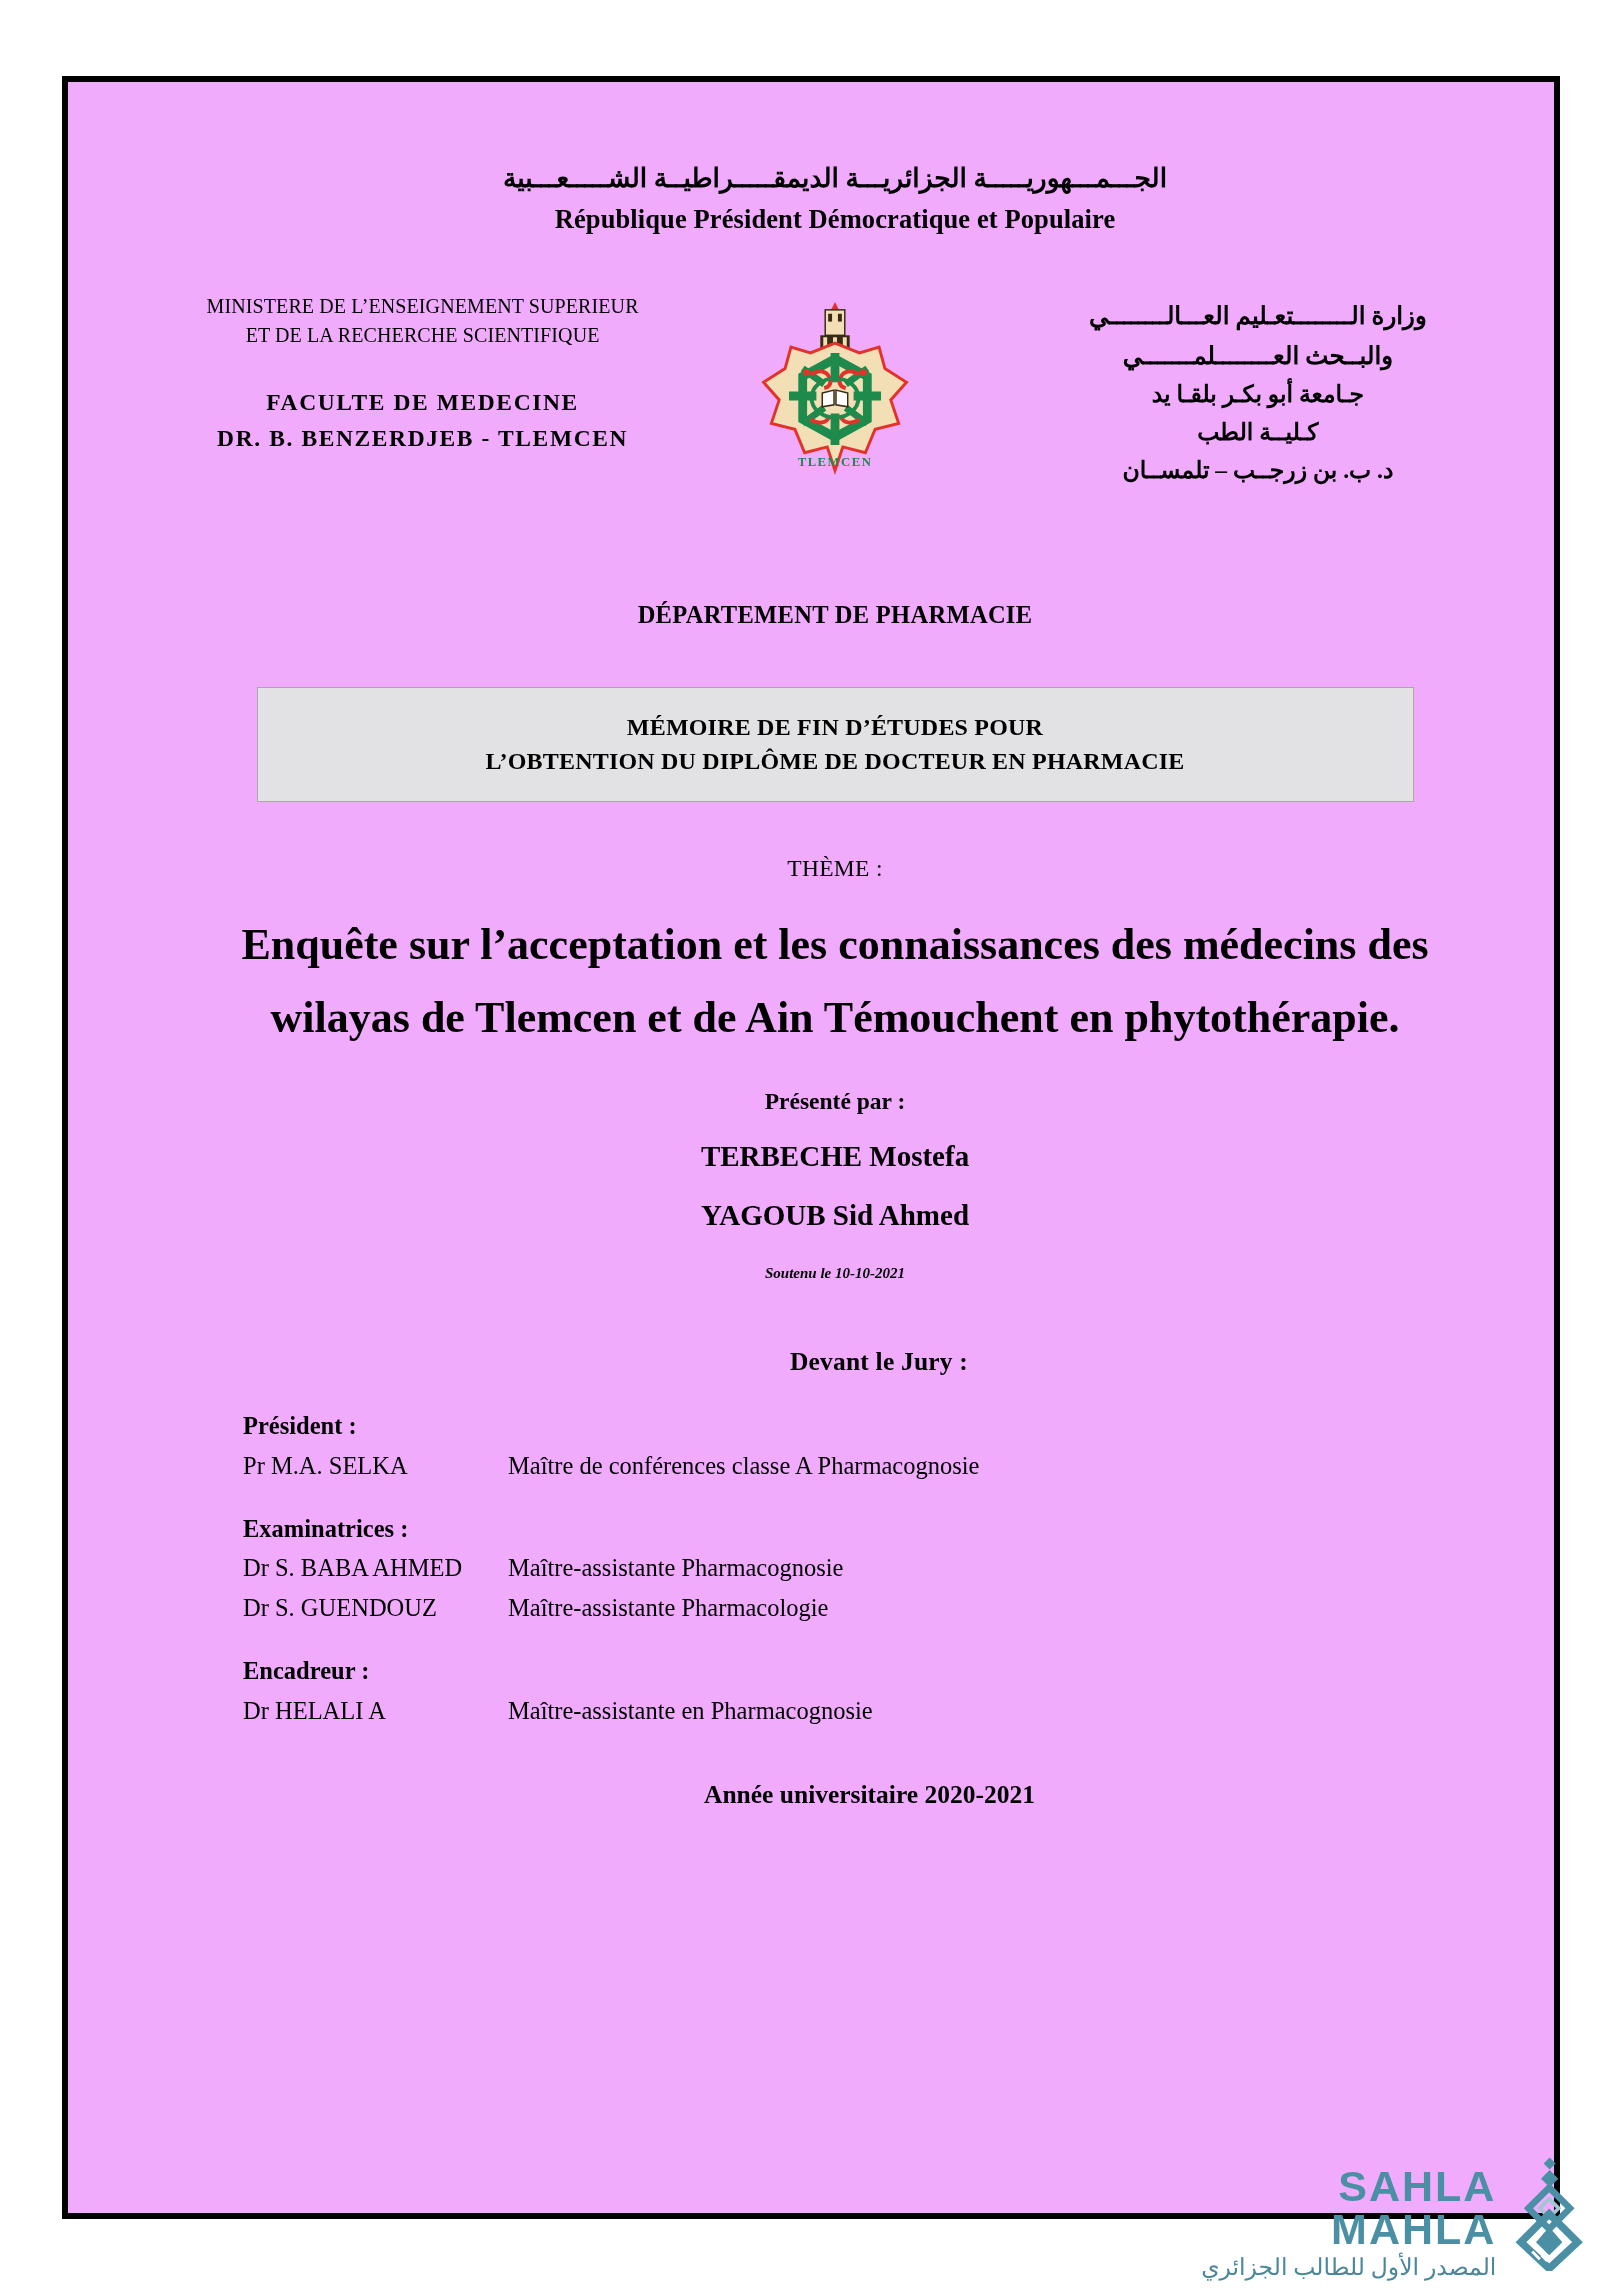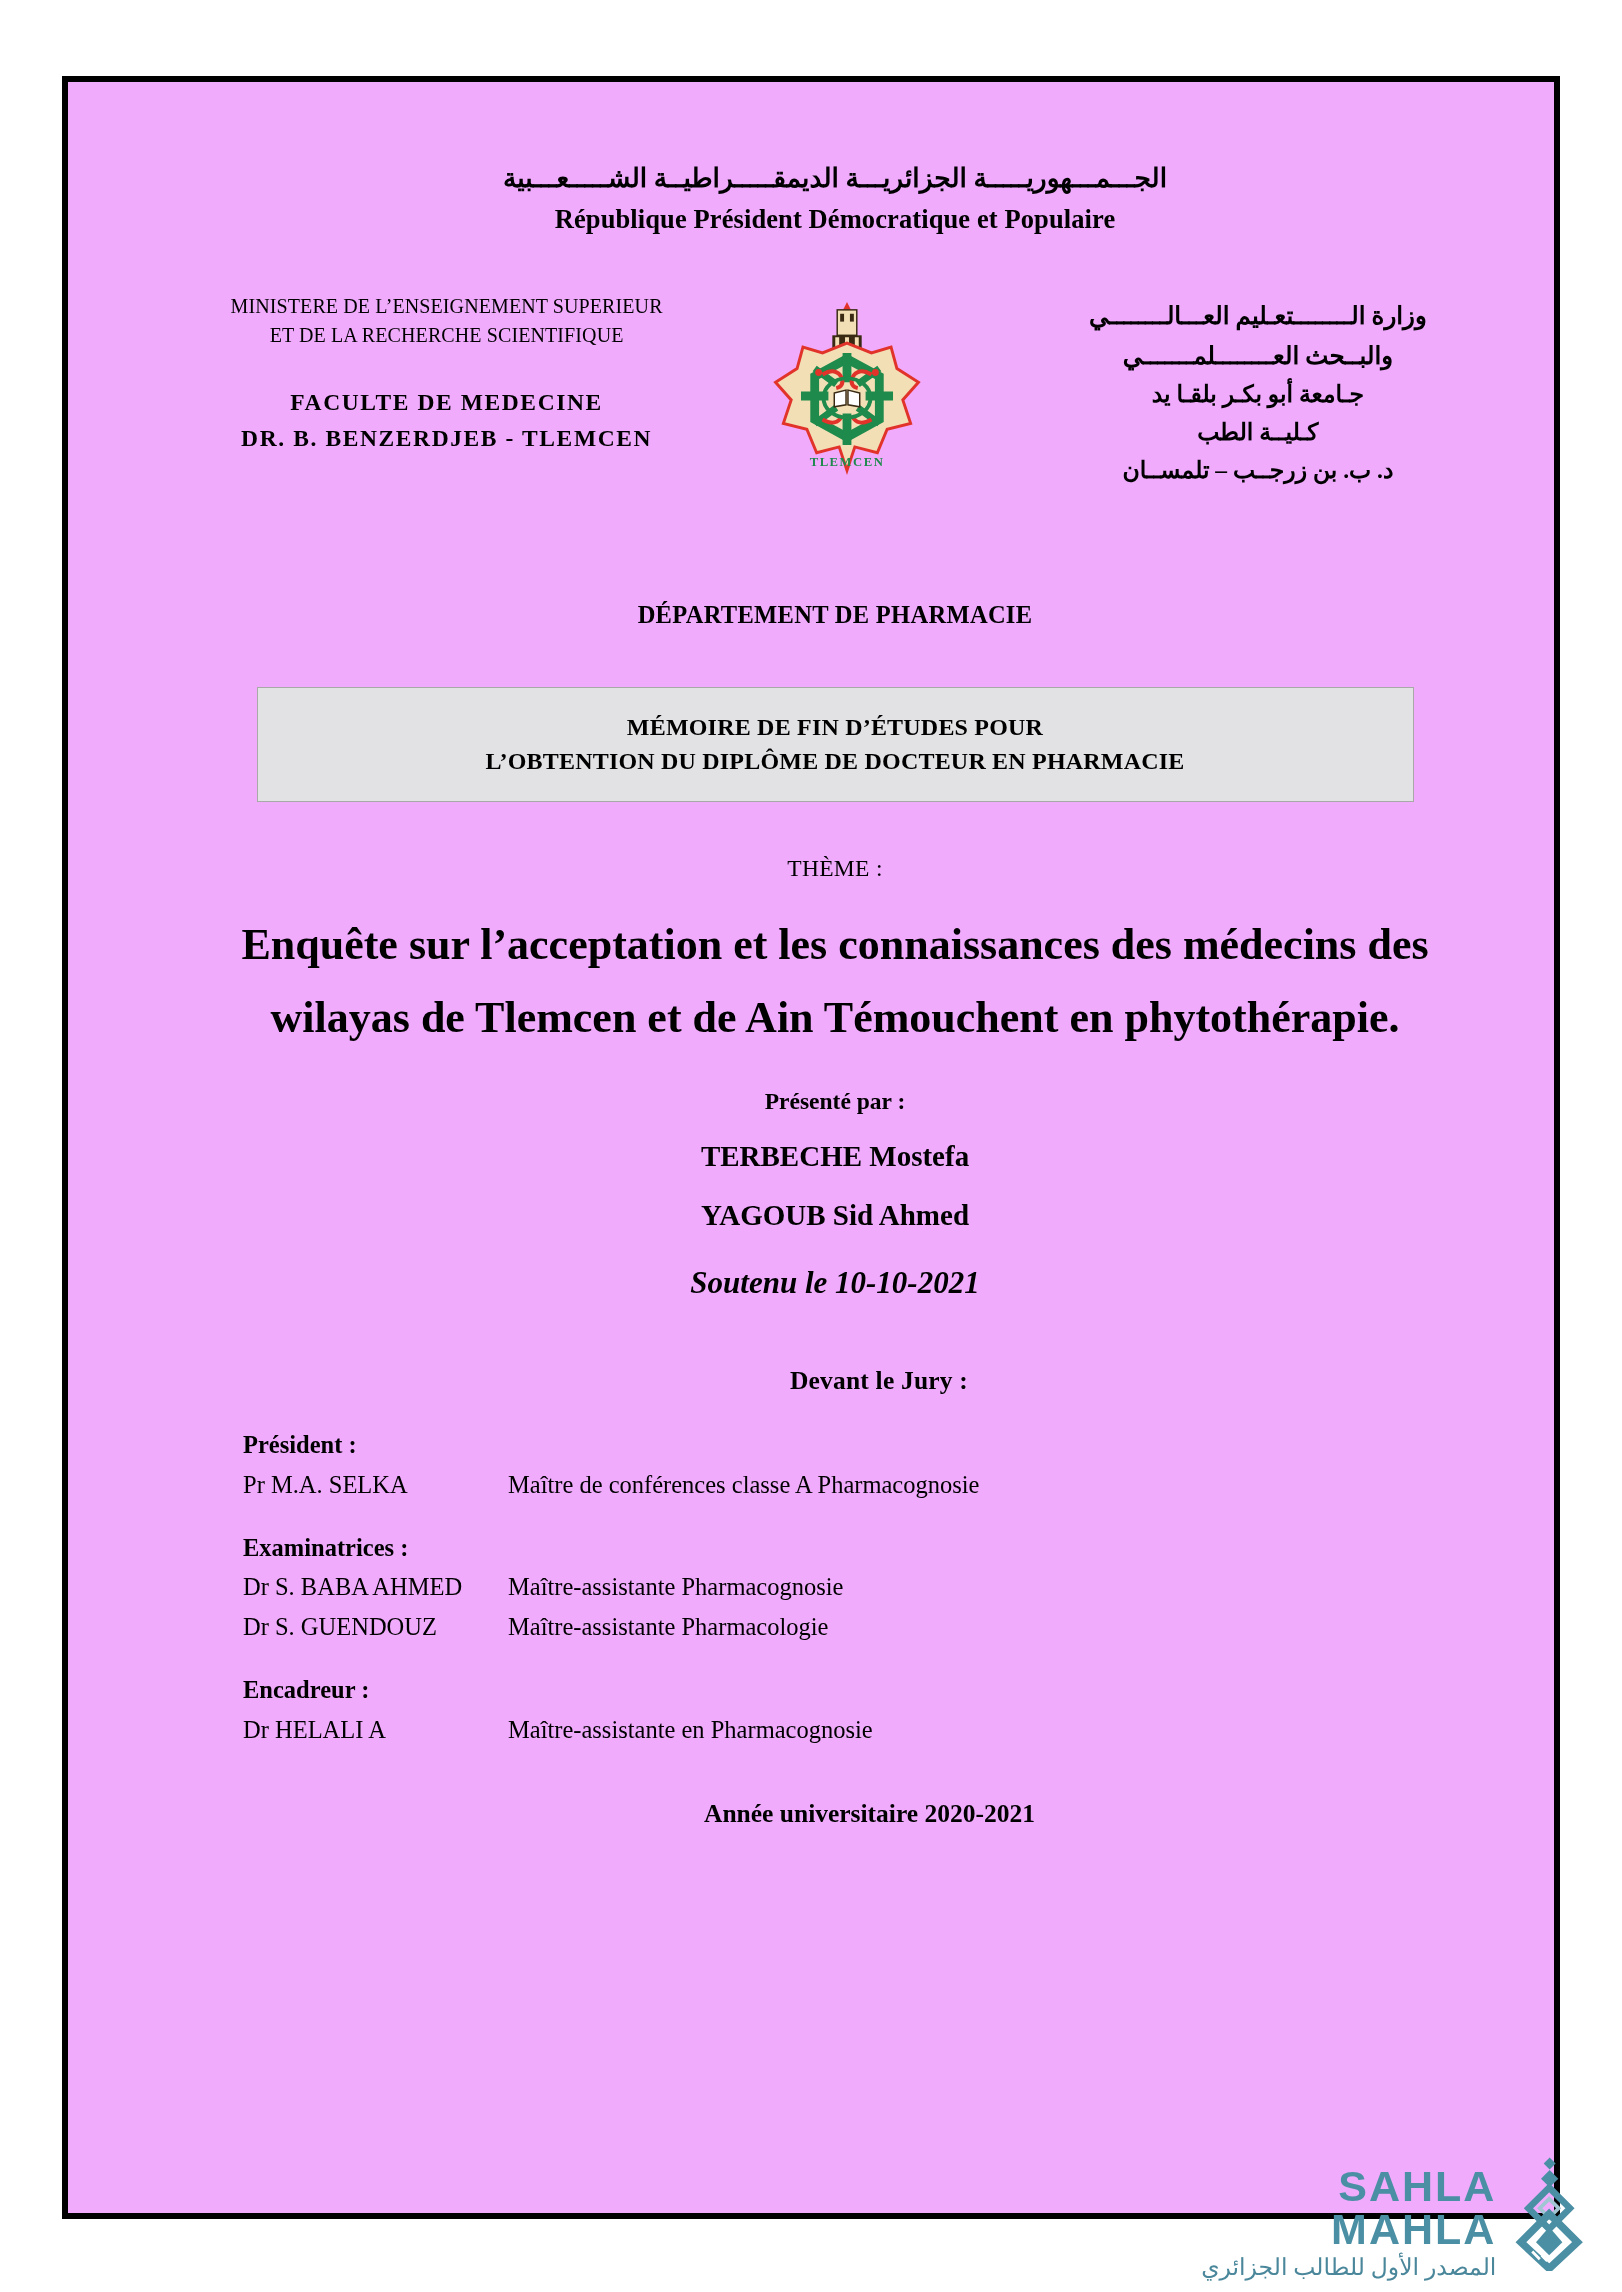--- a/index.html
+++ b/index.html
@@ -53,21 +53,20 @@
     font-weight: bold;
     margin-top: 8.8px;
     letter-spacing: 0.1px;
   }
 
   
   .inst-band {
     position: relative;
     margin-top: 57px;
     height: 225px;
-    margin-left: 24px;
   }
 
   .inst-left {
     position: absolute;
     left: 17.6px;
     top: 0;
     width: 578px;
     text-align: center;
   }
   .ministry-line {
@@ -164,21 +163,21 @@
   }
   .author-name {
     text-align: center;
     margin-top: 25.5px;
     font-size: 29px;
     font-weight: bold;
   }
   .defense-date {
     text-align: center;
     margin-top: 33px;
-    font-size: 31px;
+    font-size: 15px;
     font-weight: bold;
     font-style: italic;
   }
 
   
   .jury {
     margin-top: 65px;
     padding-left: 127px;
     padding-right: 39px;
   }

